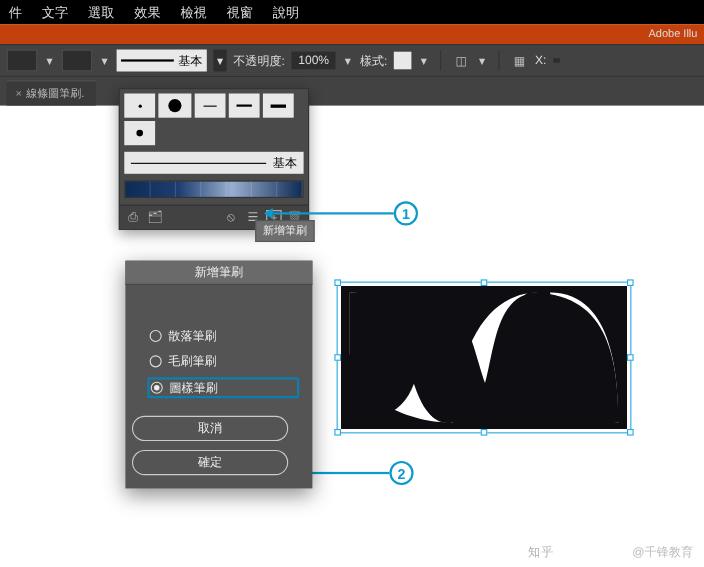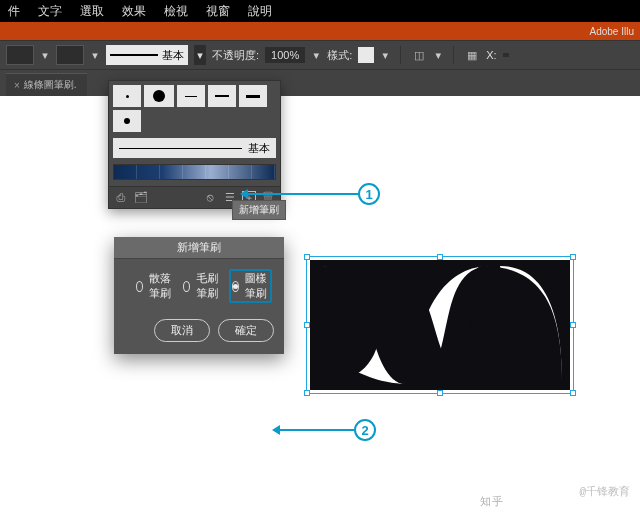--- a/index.html
+++ b/index.html
@@ -38,47 +38,47 @@
   .ficon.right { margin-left: auto; }
   .newbtn { border: 1px solid #bbb; color: #bbb; width: 14px; height: 14px; display: flex; align-items: center; justify-content: center; font-size: 10px; position: relative;}
   .footer .trash { color: #888; }
   .tooltip { position: absolute; left: 232px; top: 200px; background: #6e6e6e; color: #eee; font-size: 10px; padding: 2px 6px; border: 1px solid #555; }
 
   
   .dialog { position: absolute; left: 114px; top: 237px; width: 170px; background: #545454; color: #eee; box-shadow: 0 6px 18px rgba(0,0,0,.45); z-index:5;}
   .dialog .titlebar { background: #6a6a6a; text-align: center; font-size: 11px; padding: 3px 0; border-bottom: 1px solid #444; }
   .dialog .body { padding: 10px 12px 6px 12px; }
   .dialog .prompt { font-size: 11px; margin-bottom: 6px; }
-  .opts { display: flex; flex-direction: row; gap: 6px; padding-left: 8px; }
+  .opts { display: flex; flex-direction: column; gap: 6px; padding-left: 8px; margin-top: 28px; }
   .opt { display: flex; align-items: center; gap: 6px; font-size: 11px; padding: 1px 2px; }
   .opt .radio { width: 11px; height: 11px; border: 1px solid #ddd; border-radius: 50%; display: inline-flex; align-items: center; justify-content: center; }
   .opt.sel .radio::after { content: ""; width: 5px; height: 5px; background: #eee; border-radius: 50%; }
   .opt.sel { border: 2px solid #0a7fb0; border-radius: 2px; padding: 0 1px;}
-  .dialog .buttons { display: flex; justify-content: flex-end; gap: 8px; padding: 10px 10px 12px 6px; }
+  .dialog .buttons { display: flex; justify-content: center; gap: 8px; padding: 10px 22px 12px 6px; flex-direction: column; }
   .dbtn { border: 1px solid #ccc; color: #eee; background: transparent; border-radius: 12px; padding: 3px 16px; font-size: 11px; }
 
   
   .shape { position: absolute; left: 310px; top: 260px; width: 260px; height: 130px; }
   .shape .sel { position: absolute; inset: -4px; border: 1px solid #22a8e0; }
   .handle { position: absolute; width: 6px; height: 6px; background: #fff; border: 1px solid #22a8e0; }
   .h-tl{top:-3px;left:-3px}.h-tm{top:-3px;left:50%;margin-left:-3px}.h-tr{top:-3px;right:-3px}
   .h-ml{top:50%;left:-3px;margin-top:-3px}.h-mr{top:50%;right:-3px;margin-top:-3px}
   .h-bl{bottom:-3px;left:-3px}.h-bm{bottom:-3px;left:50%;margin-left:-3px}.h-br{bottom:-3px;right:-3px}
 
   
   .callout { position: absolute; display: flex; align-items: center; }
   .callout .num { width: 22px; height: 22px; border: 2px solid #0a9acb; color: #0a9acb; border-radius: 50%; display: flex; align-items: center; justify-content: center; font-size: 13px; font-weight: bold; }
   .callout .line { height: 2px; background: #0a9acb; }
   .callout .arrow { width: 0; height: 0; border-top: 5px solid transparent; border-bottom: 5px solid transparent; border-right: 8px solid #0a9acb; }
   .c1 { left: 240px; top: 183px; }
   .c1 .line { width: 110px; }
   .c2 { left: 272px; top: 419px; }
   .c2 .line { width: 74px; }
 
-  .watermark { position: absolute; right: 10px; bottom: 16px; color: #bdbdbd; font-size: 11px; z-index:9;font-family:Liberation Mono, monospace;}
+  .watermark { position: absolute; right: 10px; bottom: 6px; color: #bdbdbd; font-size: 11px; z-index:9;}
   .zhihu { position: absolute; left: 480px; bottom: 6px; color: #b0b0b0; font-size: 11px; letter-spacing:1px;}
 </style>
 </head>
 <body>
 
 <div class="menubar">
   <span>件</span>
   <span>文字</span>
   <span>選取</span>
   <span>效果</span>

